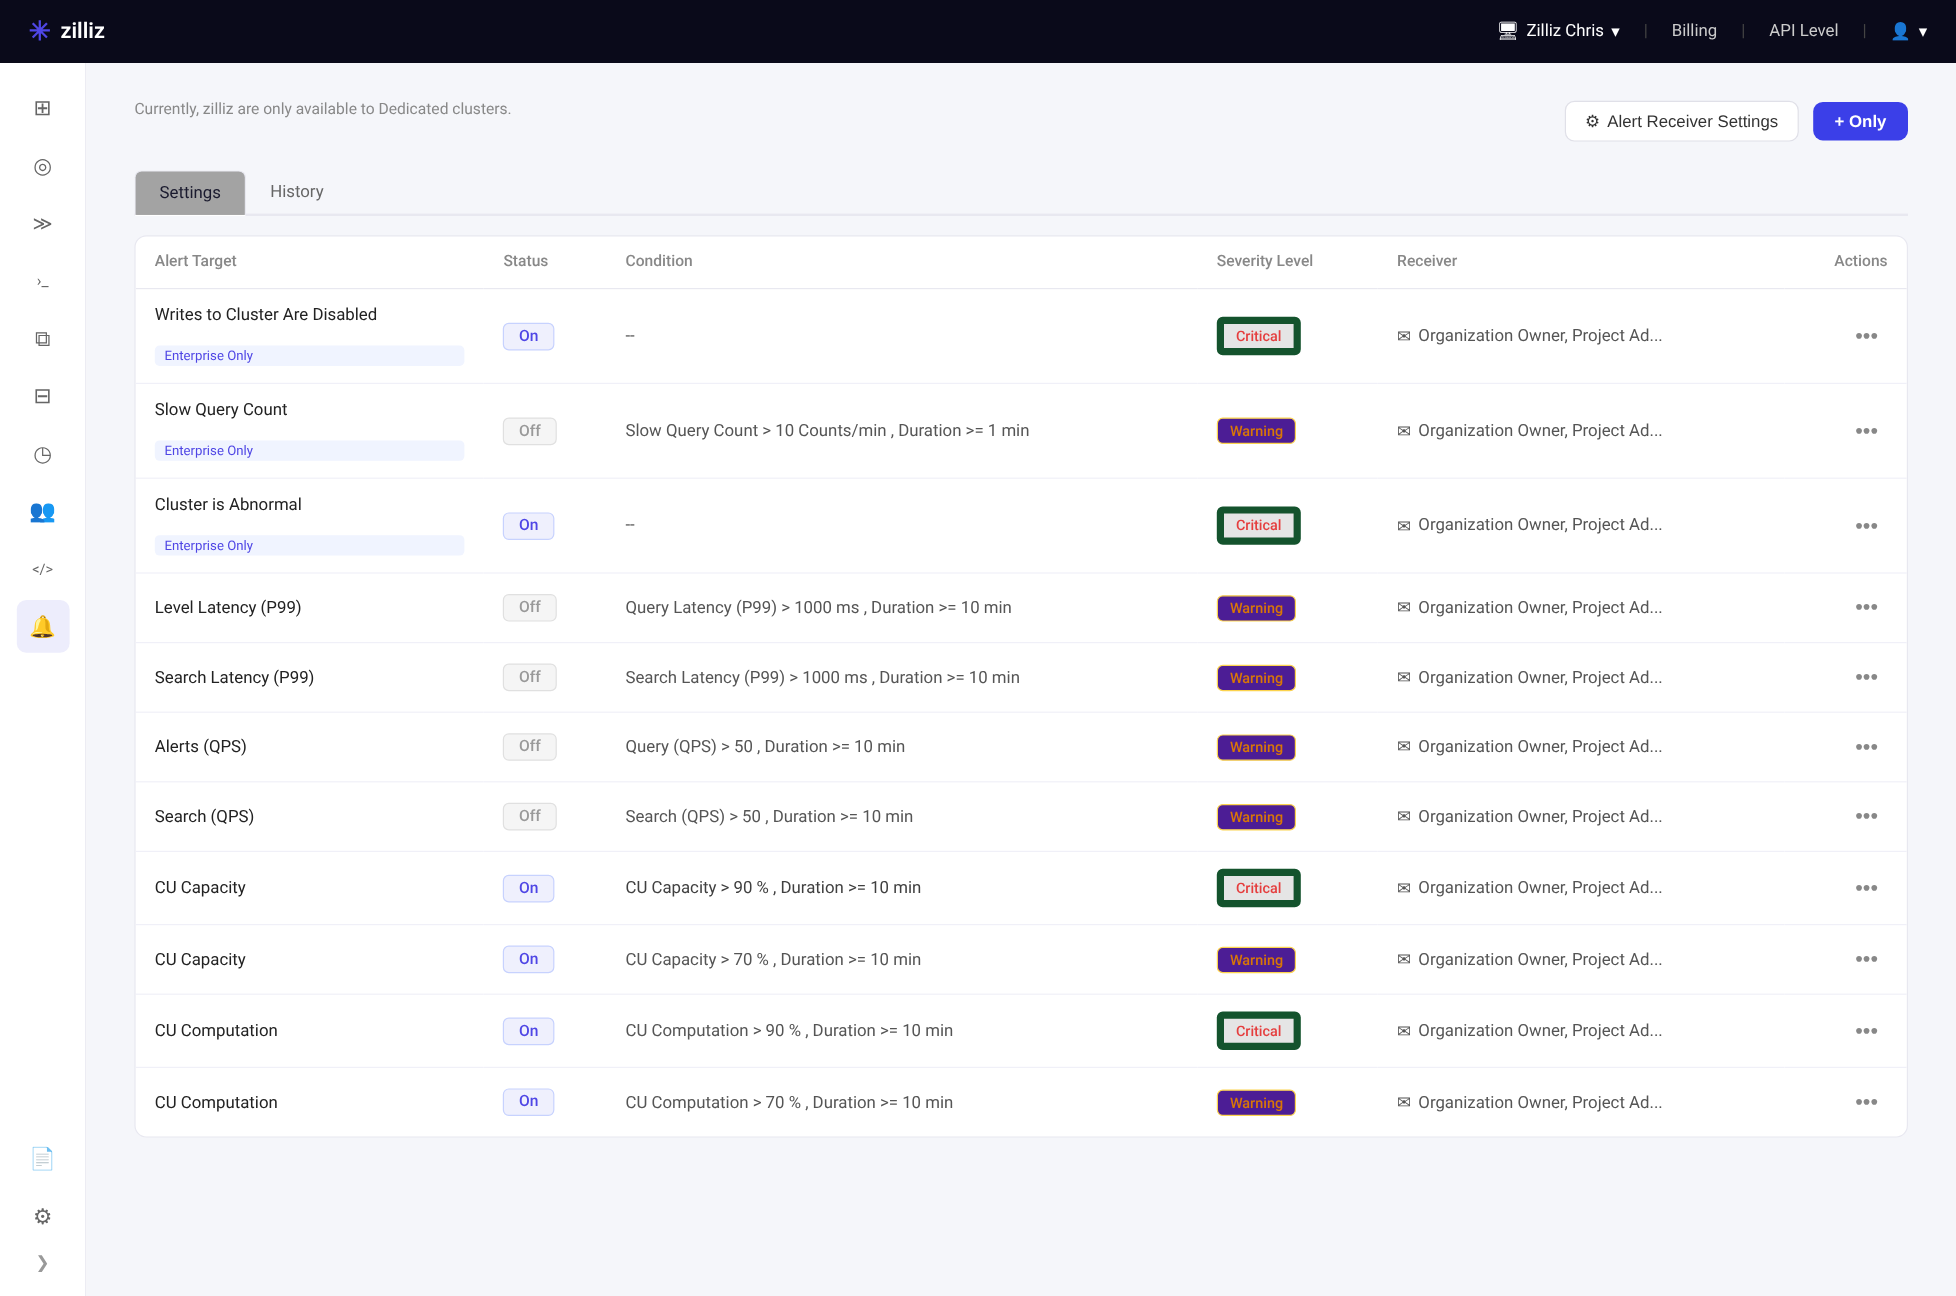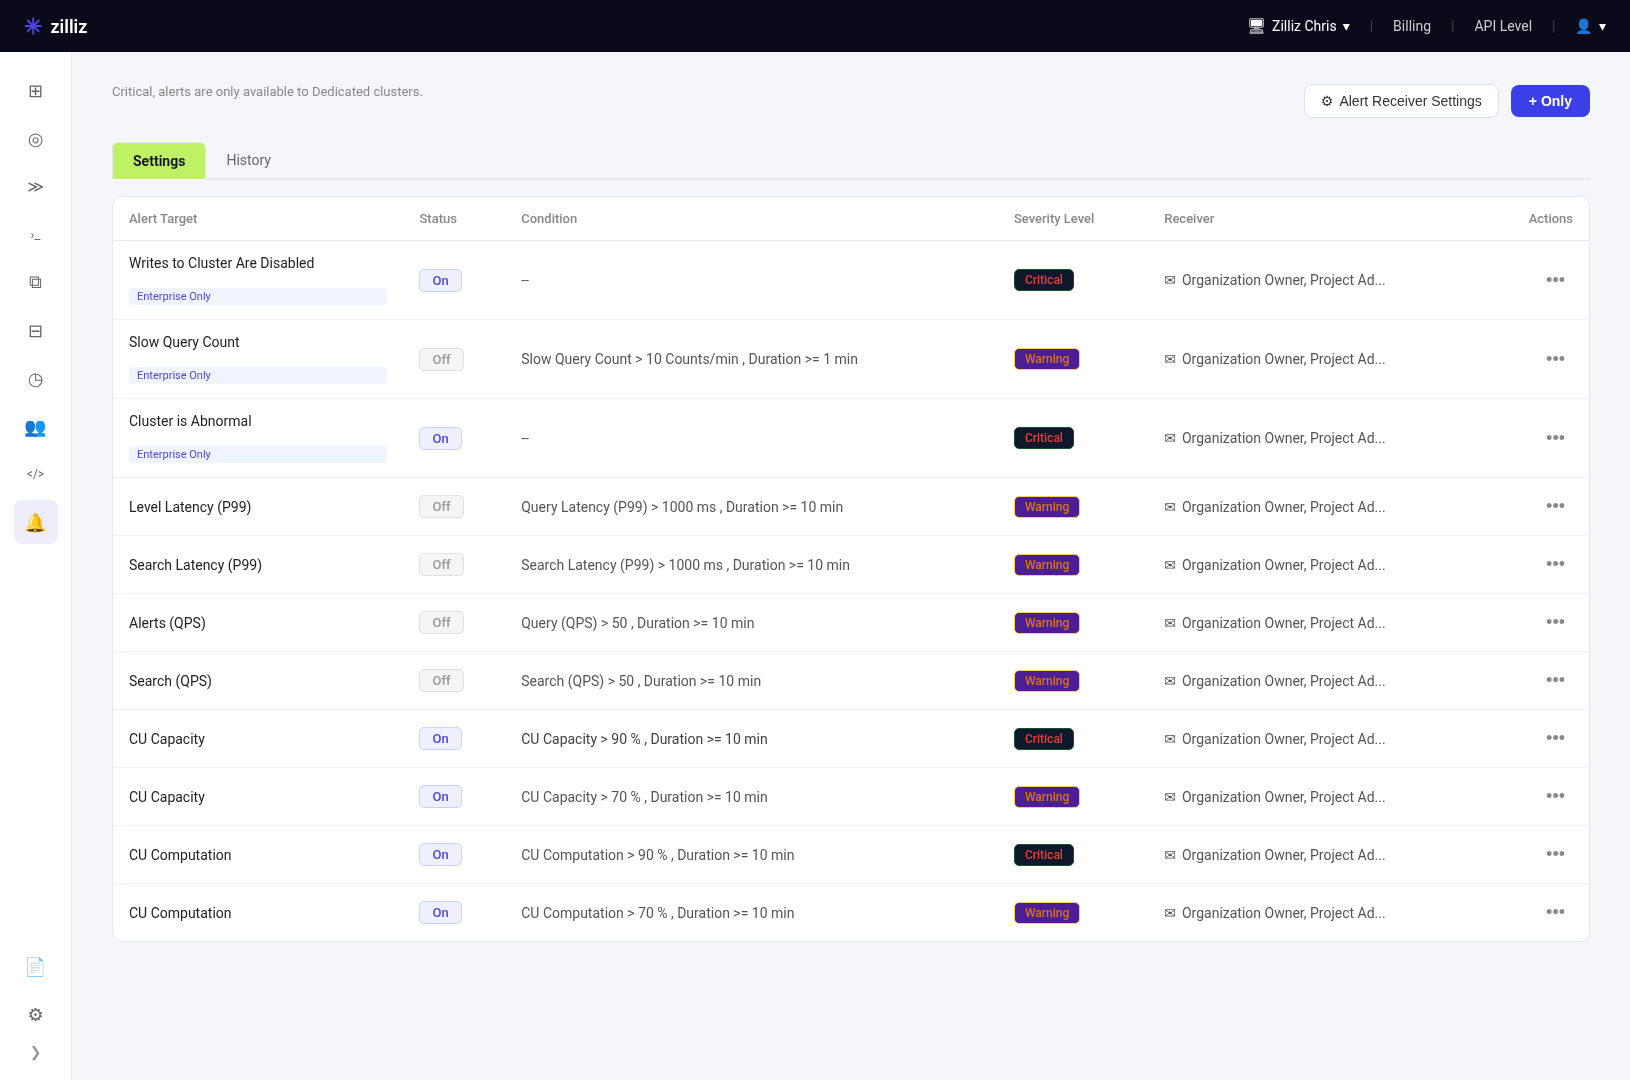--- a/index.html
+++ b/index.html
@@ -53,36 +53,36 @@
       border: none; border-radius: 8px; background: #3b3fe8;
       color: #fff; font-size: 14px; font-weight: 600; cursor: pointer;
     }
 
     
     .tabs { display: flex; gap: 0; margin-bottom: 16px; border-bottom: 2px solid #e8e8f0; }
     .tab {
       padding: 10px 20px; font-size: 14px; cursor: pointer; color: #666;
       border-bottom: 2px solid transparent; margin-bottom: -2px;
     }
-    .tab.active { color: #1a1a2e; font-weight: 700; border-bottom-color: #1a1a2e; background: #bef264; border-radius: 6px 6px 0 0; border: 1px solid #e8e8f0; border-bottom-color: #fff; }
+    .tab.active { color: #1a1a2e; font-weight: 400; border-bottom-color: #1a1a2e; background: #a3a3a3; border-radius: 6px 6px 0 0; border: 1px solid #e8e8f0; border-bottom-color: #fff; }
 
     
     .table-container { background: #fff; border: 1px solid #e8e8f0; border-radius: 10px; overflow: hidden; }
     table { width: 100%; border-collapse: collapse; }
     thead tr { border-bottom: 1px solid #e8e8f0; }
     thead th { padding: 14px 16px; text-align: left; font-size: 13px; color: #888; font-weight: 500; }
     tbody tr { border-bottom: 1px solid #f0f0f8; }
     tbody tr:last-child { border-bottom: none; }
     tbody td { padding: 14px 16px; font-size: 14px; color: #333; vertical-align: middle; }
 
     .badge {
       display: inline-block; padding: 3px 10px; border-radius: 5px;
       font-size: 12px; font-weight: 500;
     }
-    .badge-critical { background: #0f172a; color: #e53e3e; border: 1px solid #14532d; }
+    .badge-critical { background: #e5e5e5; color: #e53e3e; border: 6px solid #14532d; }
     .badge-warning { background: #4c1d95; color: #d97706; border: 1px solid #fcd34d; }
 
     .status-toggle {
       display: inline-flex; align-items: center; padding: 3px 12px;
       border-radius: 5px; font-size: 13px; font-weight: 500; cursor: pointer;
     }
     .status-on { background: #eff0fd; color: #4f46e5; border: 1px solid #c7d2fe; }
     .status-off { background: #f5f5f5; color: #999; border: 1px solid #e0e0e0; }
 
     .enterprise-badge {
@@ -168,21 +168,21 @@
       <div class="sidebar-collapse">
         <span>❯</span>
       </div>
     </div>
   </aside>
 
   <main class="main-content">
 
     <div class="page-header">
       <div class="page-title-section">
-        <p>Critical, alerts are only available to Dedicated clusters.</p>
+        <p>Currently, zilliz are only available to Dedicated clusters.</p>
       </div>
       <div class="page-actions">
         <button class="btn-settings">
           <span>⚙</span>
           <span>Alert Receiver Settings</span>
         </button>
         <button class="btn-add-alert">
           <span>+ Only</span>
         </button>
       </div>

